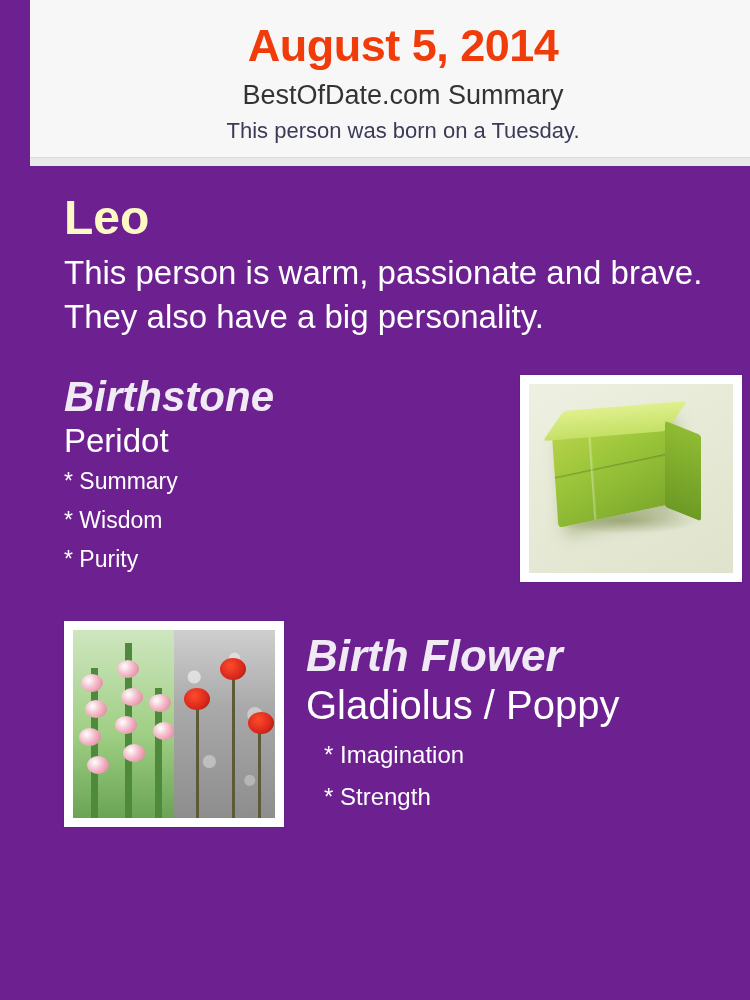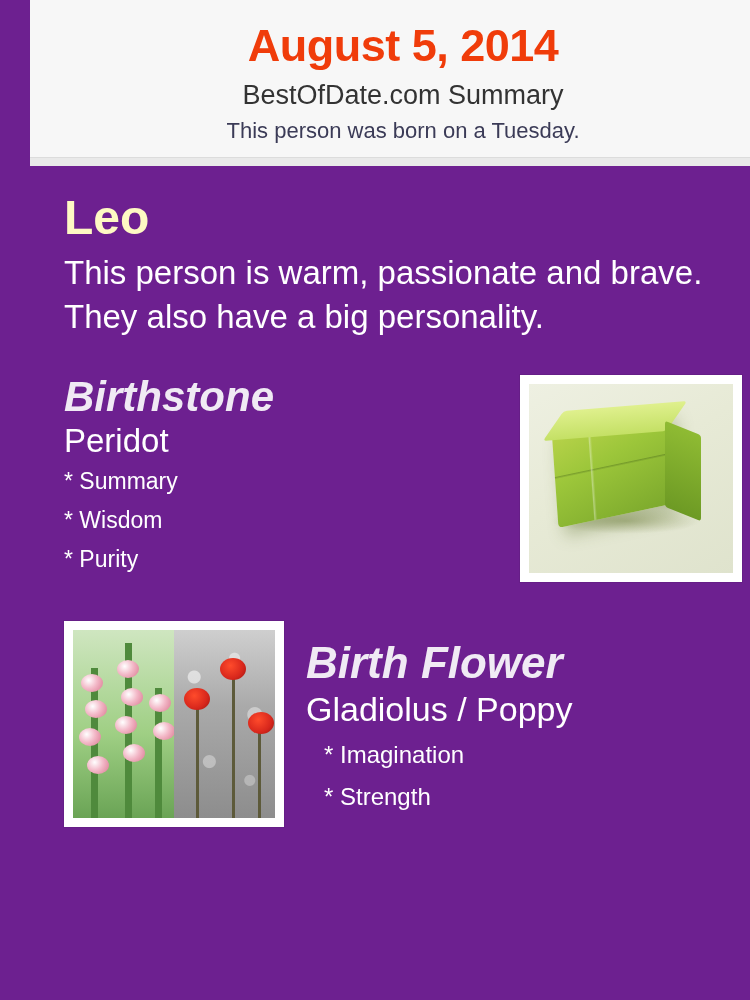--- a/index.html
+++ b/index.html
@@ -236,21 +236,21 @@
     width: 26px;
     height: 22px;
     border-radius: 50%;
     background: radial-gradient(circle at 40% 35%, #ff4b2b 0%, #d8271c 60%, #98140f 100%);
   }
   .flower-text {
     flex: 1;
     padding-left: 22px;
   }
   .flower-text .block-title { font-size: 44px; }
-  .flower-text .block-sub { font-size: 34px; }
+  .flower-text .block-sub { font-size: 40px; }
   .flower-text .bullets { margin-top: 14px; padding-left: 18px; }
   .flower-text .bullet { font-size: 24px; margin-bottom: 18px; }
 </style>
 </head>
 <body>
 
 <div class="page">
 
   <div class="header">
     <div class="date">August 5, 2014</div>

